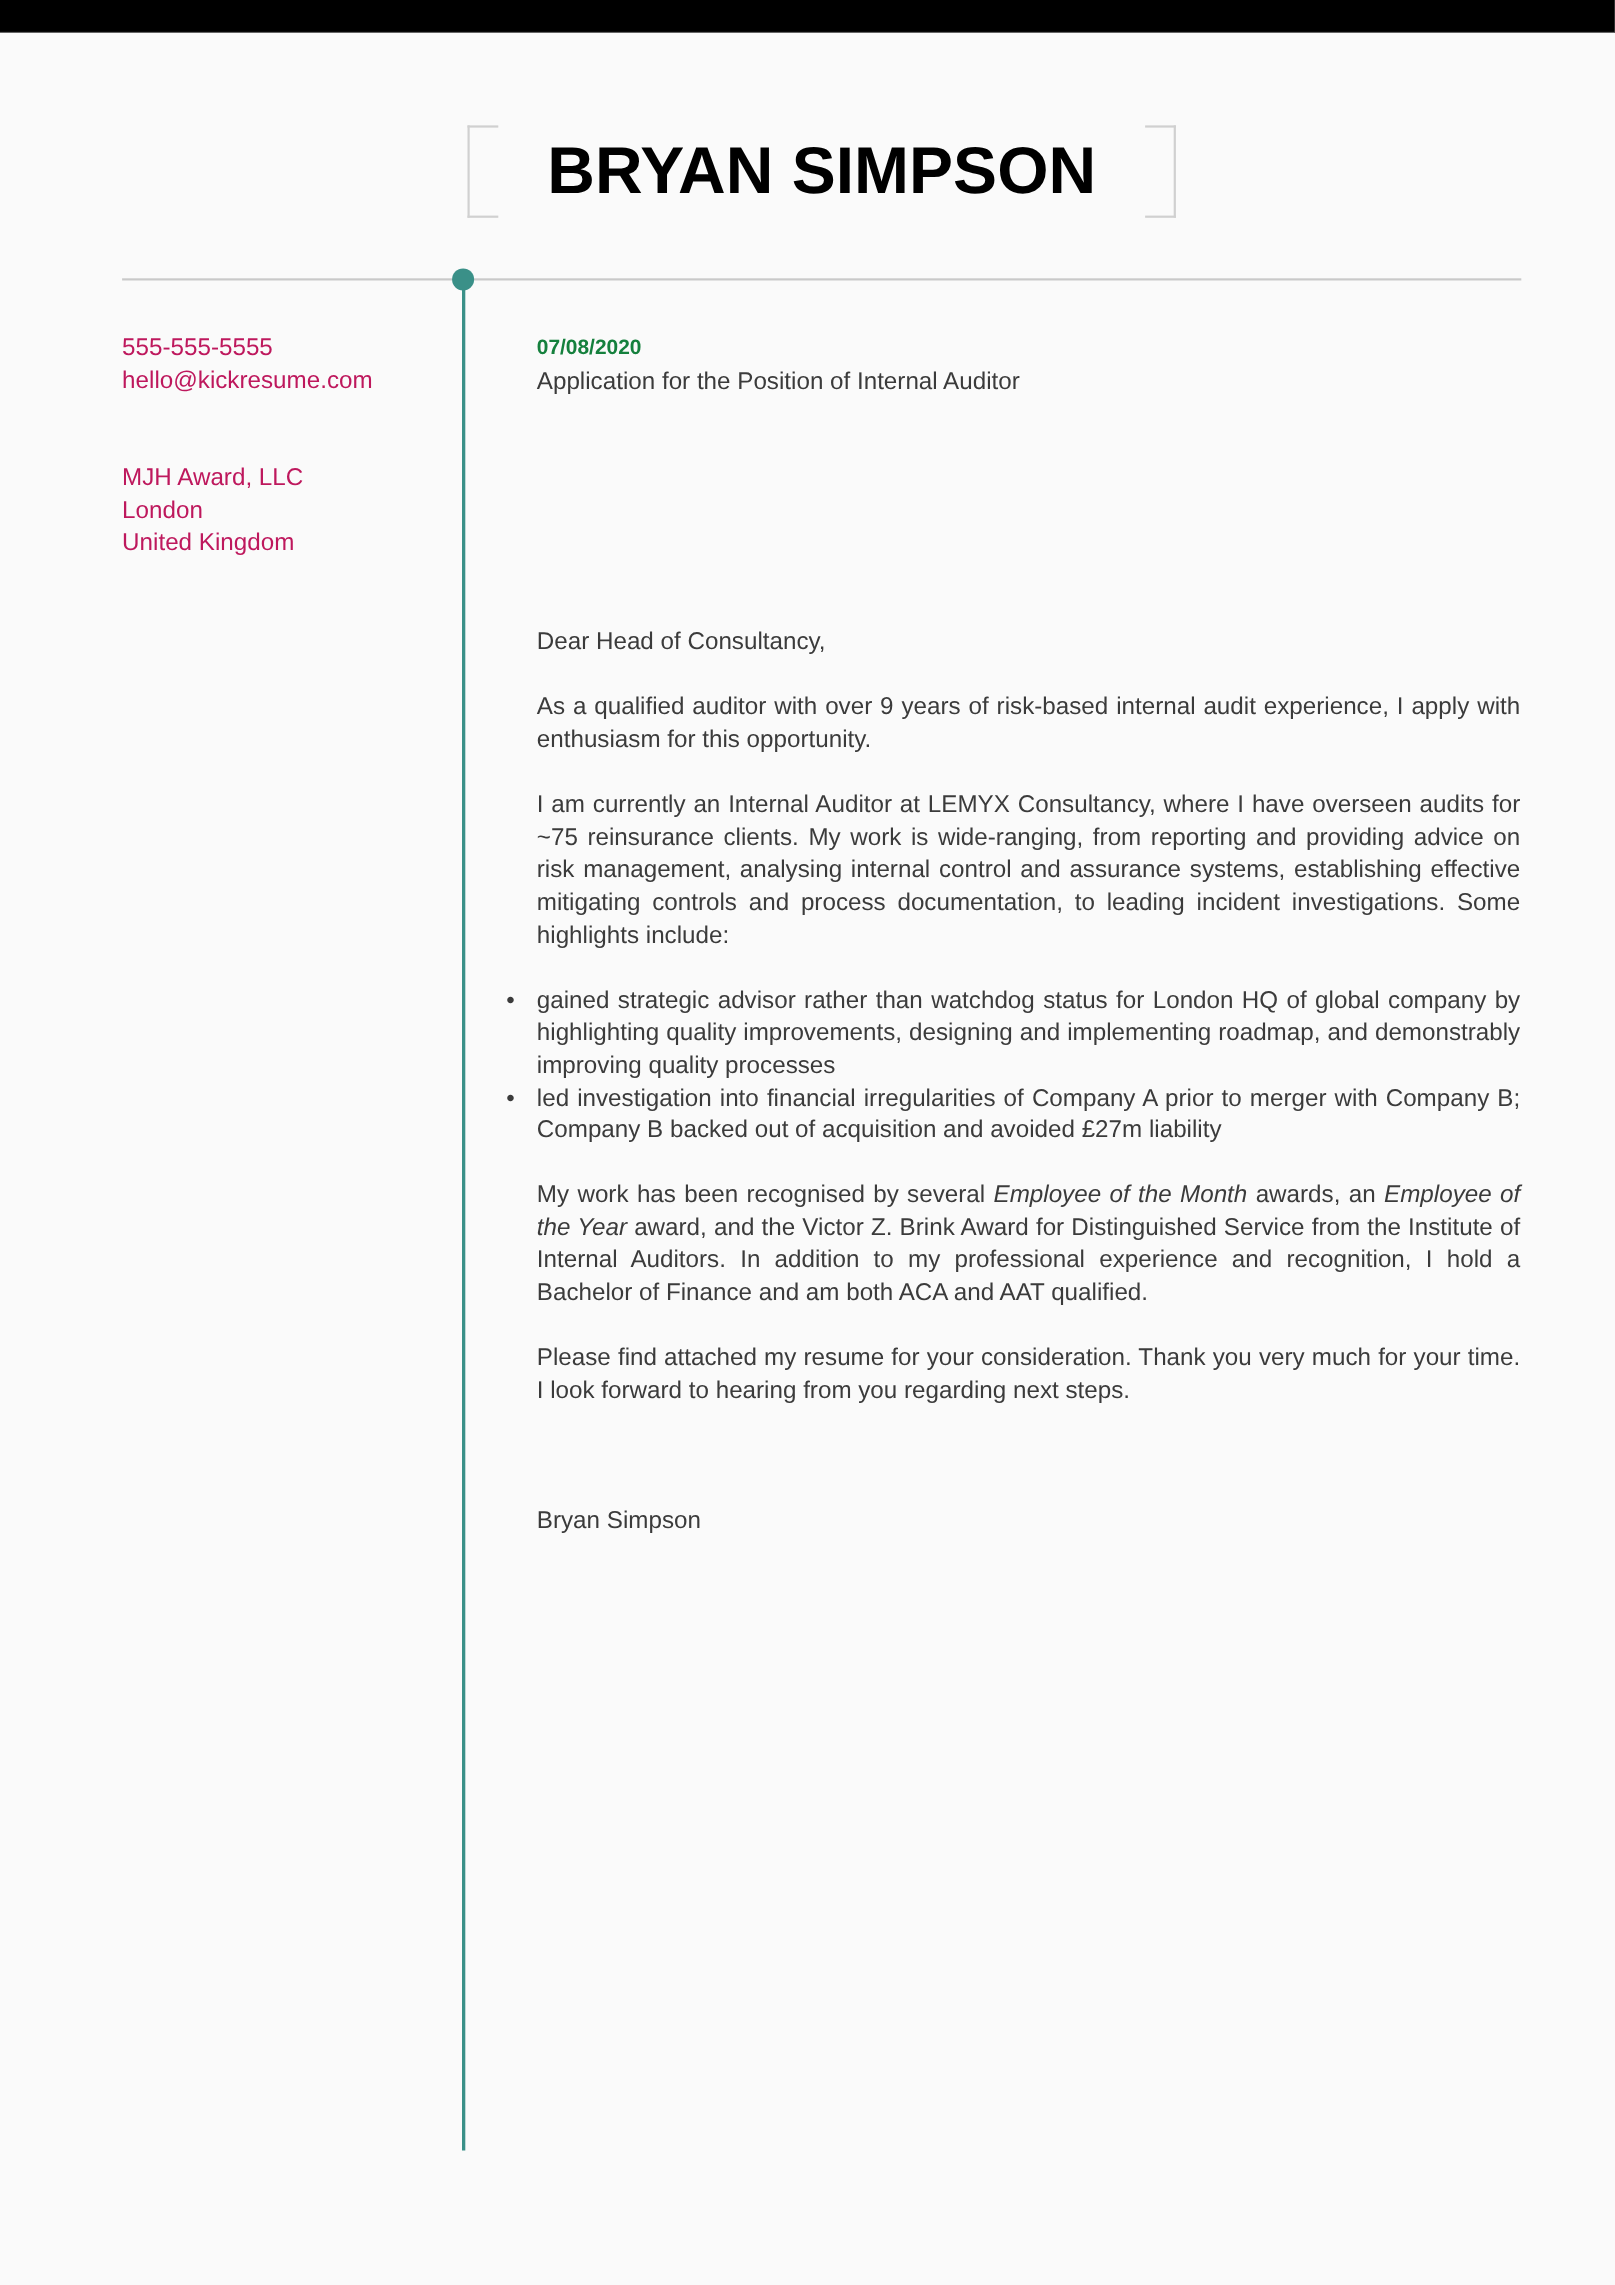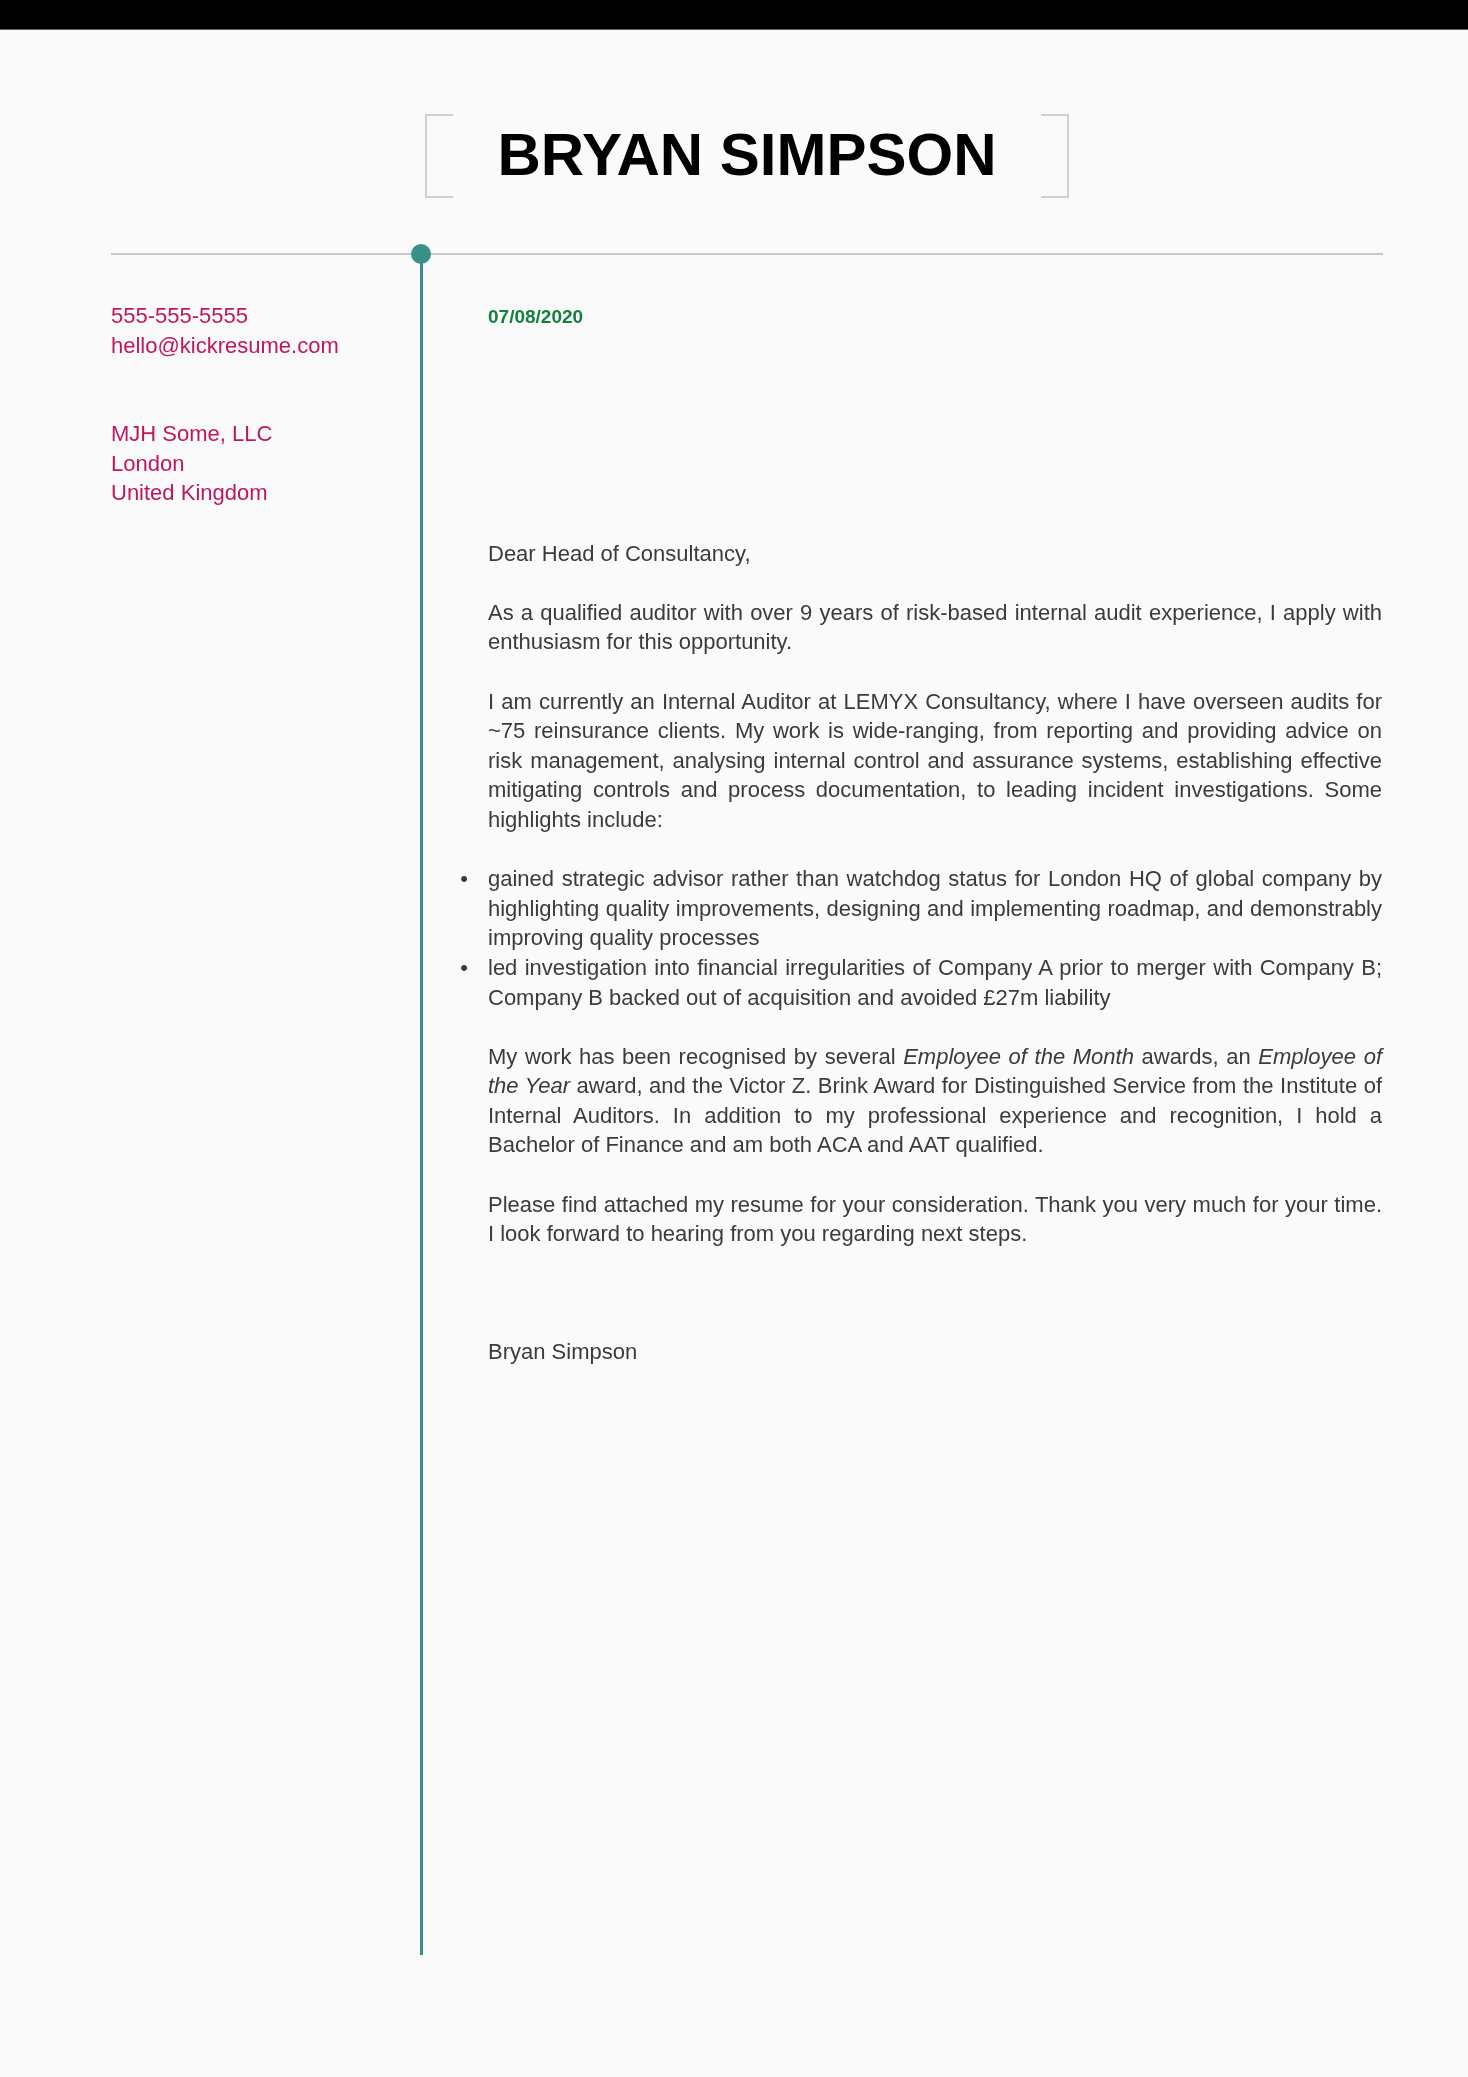--- a/index.html
+++ b/index.html
@@ -46,27 +46,28 @@
 </div>
 
 <div class="hrule"></div>
 <div class="vline"></div>
 <div class="dot"></div>
 
 <div class="left-col">
   <div>555-555-5555</div>
   <div>hello@kickresume.com</div>
   <div class="gap"></div>
-  <div>MJH Some, LLC</div>
+  <div>MJH Award, LLC</div>
   <div>London</div>
   <div>United Kingdom</div>
 </div>
 
 <div class="right-col">
   <div class="date">07/08/2020</div>
+  <div class="subject">Application for the Position of Internal Auditor</div>
   <div class="spacer-big"></div>
   <p>Dear Head of Consultancy,</p>
   <p>As a qualified auditor with over 9 years of risk-based internal audit experience, I apply with enthusiasm for this opportunity.</p>
   <p>I am currently an Internal Auditor at LEMYX Consultancy, where I have overseen audits for ~75 reinsurance clients. My work is wide-ranging, from reporting and providing advice on risk management, analysing internal control and assurance systems, establishing effective mitigating controls and process documentation, to leading incident investigations. Some highlights include:</p>
   <ul>
     <li>
       <span class="bullet">•</span>
       <span>gained strategic advisor rather than watchdog status for London HQ of global company by highlighting quality improvements, designing and implementing roadmap, and demonstrably improving quality processes</span>
     </li>
     <li>

